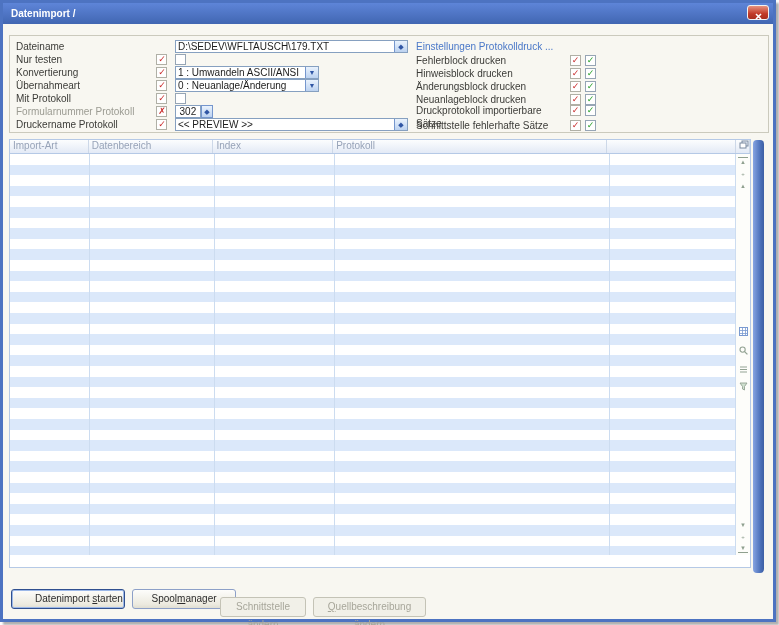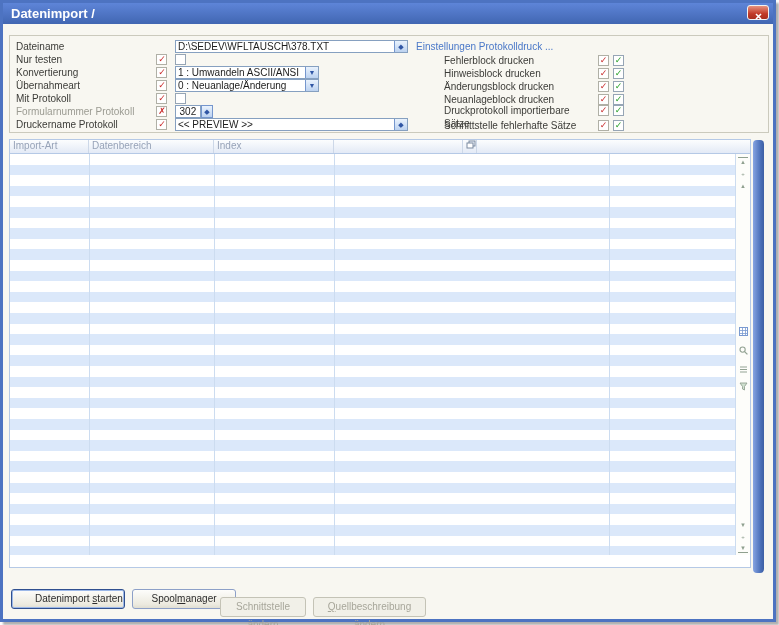--- a/index.html
+++ b/index.html
@@ -2,21 +2,21 @@
 <html><head>
 <meta charset="utf-8">
 <style>
   html,body{margin:0;padding:0;width:779px;height:625px;overflow:hidden;background:#fff;
             font-family:"Liberation Sans","DejaVu Sans",sans-serif;}
   .win{position:relative;width:776px;height:622px;box-sizing:border-box;
        border:3px solid #4d73c1;background:#f8f7f1;box-shadow:3px 3px 2px rgba(110,110,110,.55);}
   
   .titlebar{position:absolute;left:0;top:0;right:0;height:21px;
             background:linear-gradient(#5e85d8,#4166b2);}
-  .title{position:absolute;left:8px;top:0;line-height:21px;font-size:13px;font-weight:bold;color:#fff;}
+  .title{position:absolute;left:8px;top:0;line-height:21px;font-size:10px;font-weight:bold;color:#fff;}
   .closebtn{position:absolute;right:4px;top:2px;width:22px;height:15px;border-radius:3px;
             background:linear-gradient(#e8927e,#c13a28 60%,#a92f1f);border:1px solid #f2f2f2;
             box-sizing:border-box;text-align:center;cursor:default;}
   .closebtn svg{margin-top:2px;}
   
   .groupbox{position:absolute;left:6px;top:32px;width:760px;height:98px;
             border:1px solid #cbcabd;box-sizing:border-box;background:#f8f7f1;}
   
   .frow{position:absolute;left:13px;height:13px;line-height:13px;white-space:nowrap;}
   .flabel{display:inline-block;width:136px;font-size:10px;color:#3c3c38;vertical-align:top;}
@@ -34,21 +34,21 @@
   .combo{width:144px;padding-right:15px;}
   .numfield{width:26px;text-align:center;}
   .btn-sq{position:absolute;right:0;top:0;width:13px;height:11px;box-sizing:border-box;
           background:linear-gradient(#e9f2fd,#bcd2f0);border-left:1px solid #7596cd;
           text-align:center;font-size:7px;line-height:11px;color:#3056a4;}
   .spin-btn{display:inline-block;width:12px;height:13px;box-sizing:border-box;vertical-align:top;
             background:linear-gradient(#e9f2fd,#bcd2f0);border:1px solid #7596cd;text-align:center;
             font-size:7px;line-height:11px;color:#3056a4;}
   
   .plink{position:absolute;left:413px;top:38px;font-size:10px;color:#4a78c8;}
-  .prow{position:absolute;left:413px;height:13px;line-height:13px;margin-left:28px;}
+  .prow{position:absolute;left:413px;height:13px;line-height:13px;}
   .prow .plabel{display:inline-block;width:150px;font-size:10px;color:#3c3c38;vertical-align:top;}
   .prow .flag{position:absolute;left:154px;top:0;}
   .prow .cb{position:absolute;left:169px;top:1px;margin-top:0;}
   
   .gridwrap{position:absolute;left:6px;top:136px;width:742px;height:429px;box-sizing:border-box;
             border:1px solid #b5c9e6;background:#fff;}
   .filterbar{position:relative;height:13px;background:linear-gradient(#eaf2fc,#d2e2f6);
              border-bottom:1px solid #b5c9e6;}
   .filterbar .ficon{position:absolute;left:6px;top:1px;}
   .filterbar .ftext{position:absolute;left:28px;top:0;line-height:13px;font-size:10px;font-weight:bold;color:#1a1a1a;}
@@ -87,21 +87,21 @@
       </svg>
     </div>
   </div>
 
   <div class="groupbox"></div>
 
   <div class="frow" style="top:37px">
     <span class="flabel">Dateiname</span>
     <span class="flag spacer"></span>
     <span class="tfield lookup">
-      <span>D:\SEDEV\WFLTAUSCH\378.TXT</span>
+      <span>D:\SEDEV\WFLTAUSCH\179.TXT</span>
       <span class="btn-sq">◆</span>
     </span>
   </div>
 
   <div class="frow" style="top:50px">
     <span class="flabel">Nur testen</span>
     <span class="flag">✓</span>
     <span class="cb"></span>
   </div>
 
@@ -177,20 +177,21 @@
     <span class="plabel">Schnittstelle fehlerhafte Sätze</span>
     <span class="flag">✓</span>
     <span class="cb">✓</span>
   </div>
 
   <div class="gridwrap">
     <div class="ghead">
       <div class="hcell" style="width:79px">Import-Art</div>
       <div class="hcell" style="width:125px">Datenbereich</div>
       <div class="hcell" style="width:120px">Index</div>
+      <div class="hcell" style="width:275px">Protokoll</div>
       <div class="hcell" style="width:129px"></div>
       <div class="hcell hicon">
         <svg width="10" height="9" viewBox="0 0 10 9">
           <rect x="3" y="1" width="6" height="5" fill="#eef3fb" stroke="#7a8aa0" stroke-width="1"></rect>
           <rect x="1" y="3" width="6" height="5" fill="#ffffff" stroke="#7a8aa0" stroke-width="1"></rect>
         </svg>
       </div>
     </div>
     <div class="gbody">
       <div class="vsep" style="left:79px"></div>

